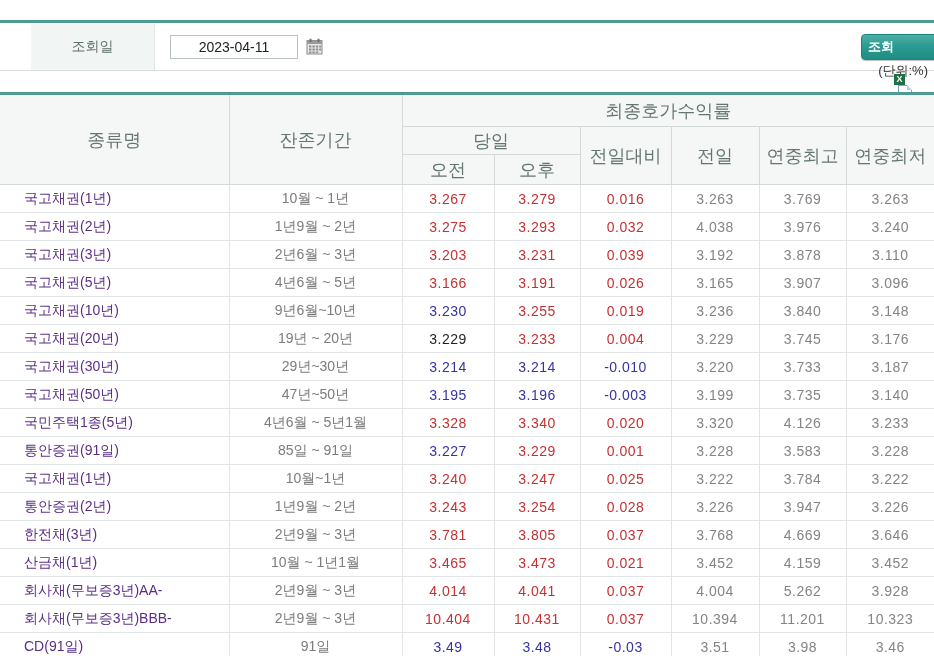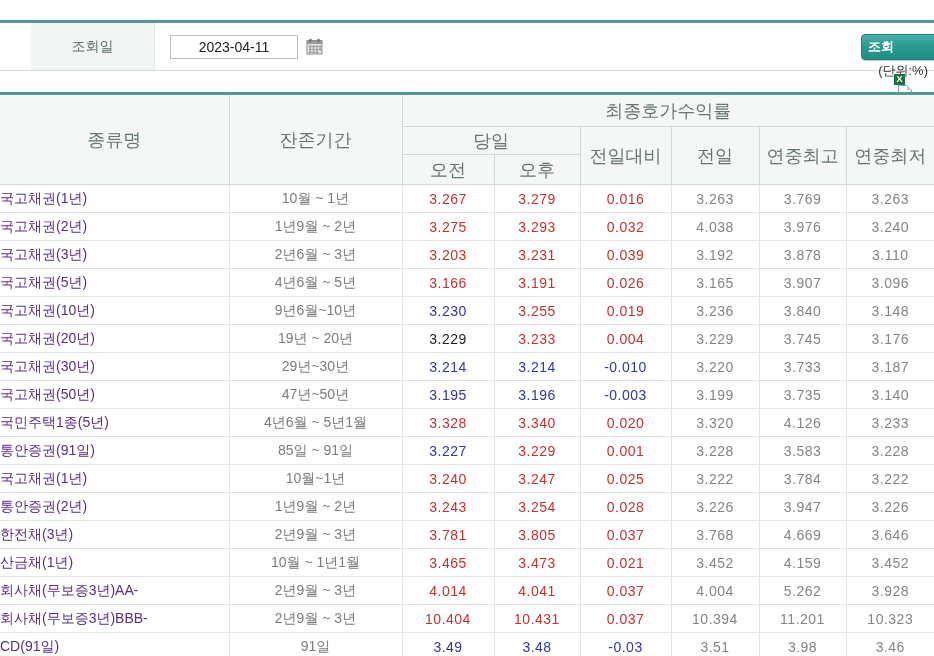--- a/index.html
+++ b/index.html
@@ -77,21 +77,21 @@
   .rates-table td{
     height:25px;
     border:1px solid #e2e5e5;
     border-left:1px solid #e2e5e5;
     text-align:center;
     background:#fff;
     overflow:hidden;white-space:nowrap;
   }
   .rates-table td:first-child,.rates-table th:first-child{border-left:none;}
   .rates-table td:last-child,.rates-table th:last-child{border-right:none;}
-  .c-name{color:var(--name-fg);text-align:left !important;padding-left:0;}
+  .c-name{color:var(--name-fg);text-align:left !important;padding-left:24px;}
   .c-period{color:#7c7c7c;}
   .c-num{letter-spacing:0.5px;}
   .c-gray{color:#848484;}
   .v-up{color:var(--up);}
   .v-down{color:var(--down);margin-left:34px;}
   .v-flat{color:var(--flat);}
   col.w-name{width:229px;} col.w-period{width:173px;}
   col.w-am{width:92px;} col.w-pm{width:86px;} col.w-chg{width:91px;}
   col.w-prev{width:88px;} col.w-high{width:87px;} col.w-low{width:88px;}
 </style>

